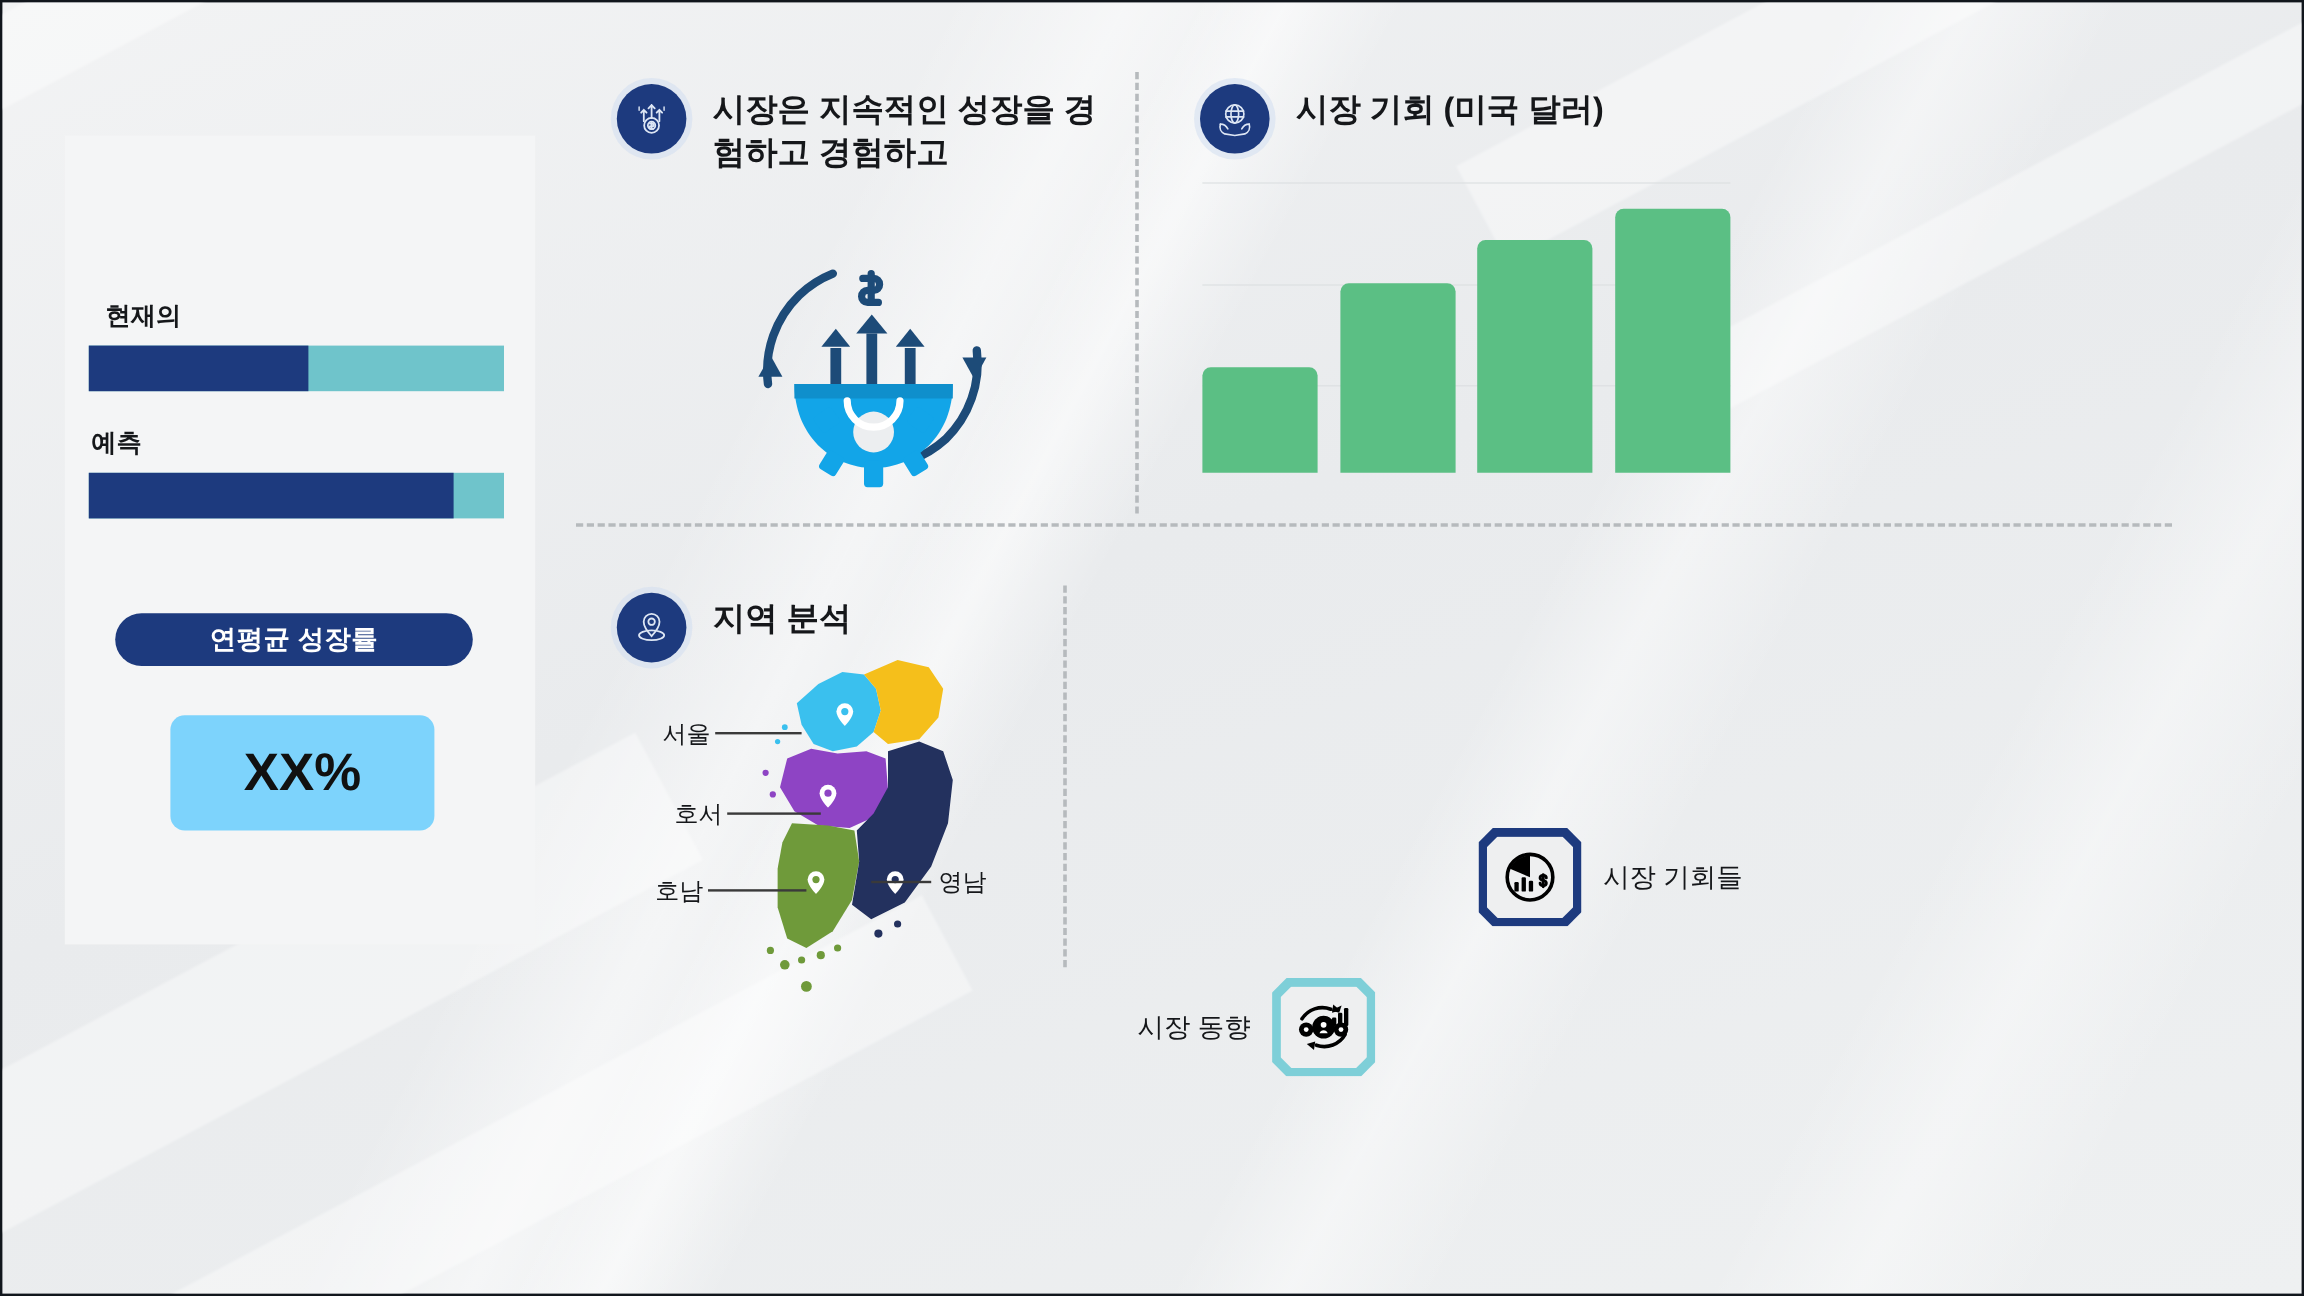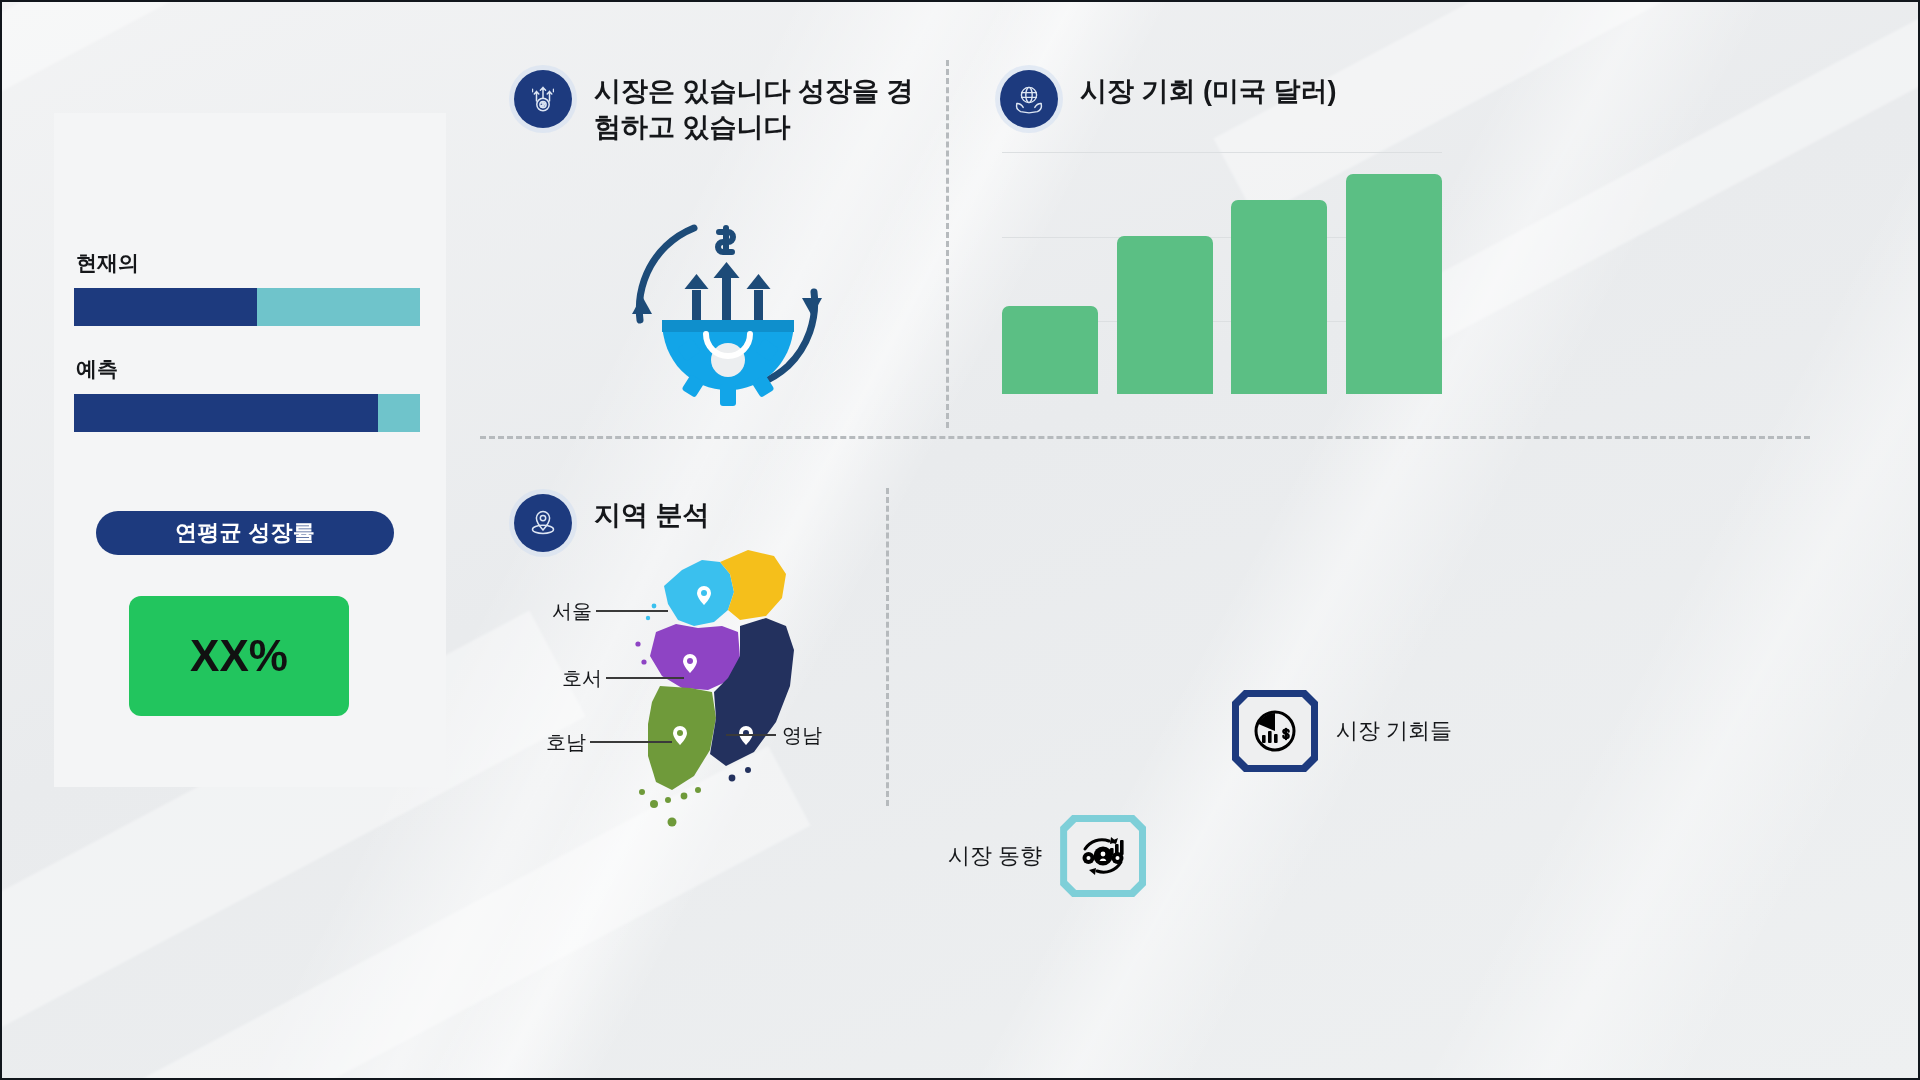--- a/index.html
+++ b/index.html
@@ -24,26 +24,26 @@
   #leftPanel{position:absolute;left:52px;top:111px;width:392px;height:674px;
     background:#f4f5f6;}
   .pill{height:44px;border-radius:24px;background:#1d3a7e;color:#fff;
     display:flex;align-items:center;justify-content:center;
     font-size:22px;font-weight:bold;letter-spacing:.3px;}
   #pillSize{position:absolute;left:42px;top:62px;width:298px;}
   #pillCagr{position:absolute;left:42px;top:398px;width:298px;}
   .barLabel{position:absolute;left:22px;font-size:21px;font-weight:bold;color:#15171a;}
   .barTrack{position:absolute;left:20px;width:346px;height:38px;background:#6fc4cb;}
   .barFill{height:100%;background:#1d3a7e;}
-  #lblCurrent{top:136px;}
+  #lblCurrent{top:136px;margin-left:12px;}
   #trkCurrent{top:175px;}
   #lblForecast{top:242px;}
   #trkForecast{top:281px;}
-  #cagrBox{position:absolute;left:75px;top:483px;width:220px;height:120px;
-    background:#22c55e;border-radius:12px;display:flex;align-items:center;
+  #cagrBox{position:absolute;left:88px;top:483px;width:220px;height:96px;
+    background:#7dd3fc;border-radius:12px;display:flex;align-items:center;
     justify-content:center;font-size:44px;font-weight:bold;color:#111;}
 
   
   #divV1{position:absolute;left:944px;top:58px;width:0;height:368px;
     border-left:3px dashed #b6babd;}
   #divH{position:absolute;left:478px;top:434px;width:1330px;height:0;
     border-top:3px dashed #b6babd;}
   #divV2{position:absolute;left:884px;top:486px;width:0;height:318px;
     border-left:3px dashed #b6babd;}
 
@@ -131,21 +131,21 @@
       <svg width="34" height="34" viewBox="0 0 34 34" fill="none" stroke="#dde6f4" stroke-width="1.5" stroke-linecap="round">
         <circle cx="17" cy="22.5" r="6.2"></circle>
         <circle cx="17" cy="22.5" r="3.1"></circle>
         <path d="M17 20.3v4.4M15.6 21h2.2a1.1 1.1 0 0 1 0 2.2h-1.6a1.1 1.1 0 0 0 0 2.2h2.2"></path>
         <path d="M17 16.5V5.5M17 5.5l-2.6 2.8M17 5.5l2.6 2.8"></path>
         <path d="M10.5 19V9.5M10.5 9.5L8.3 11.9M10.5 9.5l2.3 2.4"></path>
         <path d="M23.5 19V9.5M23.5 9.5l-2.3 2.4M23.5 9.5l2.3 2.4"></path>
         <path d="M6.6 7.2v2.6M27.4 7.2v2.6" stroke-width="1.2"></path>
       </svg>
     </div>
-    <div class="secTitle">시장은 있습니다 성장을 경험하고 있습니다</div>
+    <div class="secTitle">시장은 지속적인 성장을 경험하고 경험하고</div>
   </div>
 
   <svg id="growthArt" viewBox="0 0 250 225">
     <g fill="none" stroke="#1d4b78" stroke-width="7" stroke-linecap="round">
       <path d="M38 128a88 88 0 0 1 26-74 88 88 0 0 1 28-18"></path>
       <path d="M212 100a88 88 0 0 1-26 74 88 88 0 0 1-30 18"></path>
     </g>
     <path d="M30 122l10-18 10 18z" fill="#1d4b78"></path>
     <path d="M220 106l-10 18-10-18z" fill="#1d4b78"></path>
     <g fill="none" stroke="#1d4b78" stroke-width="6" stroke-linecap="round">

